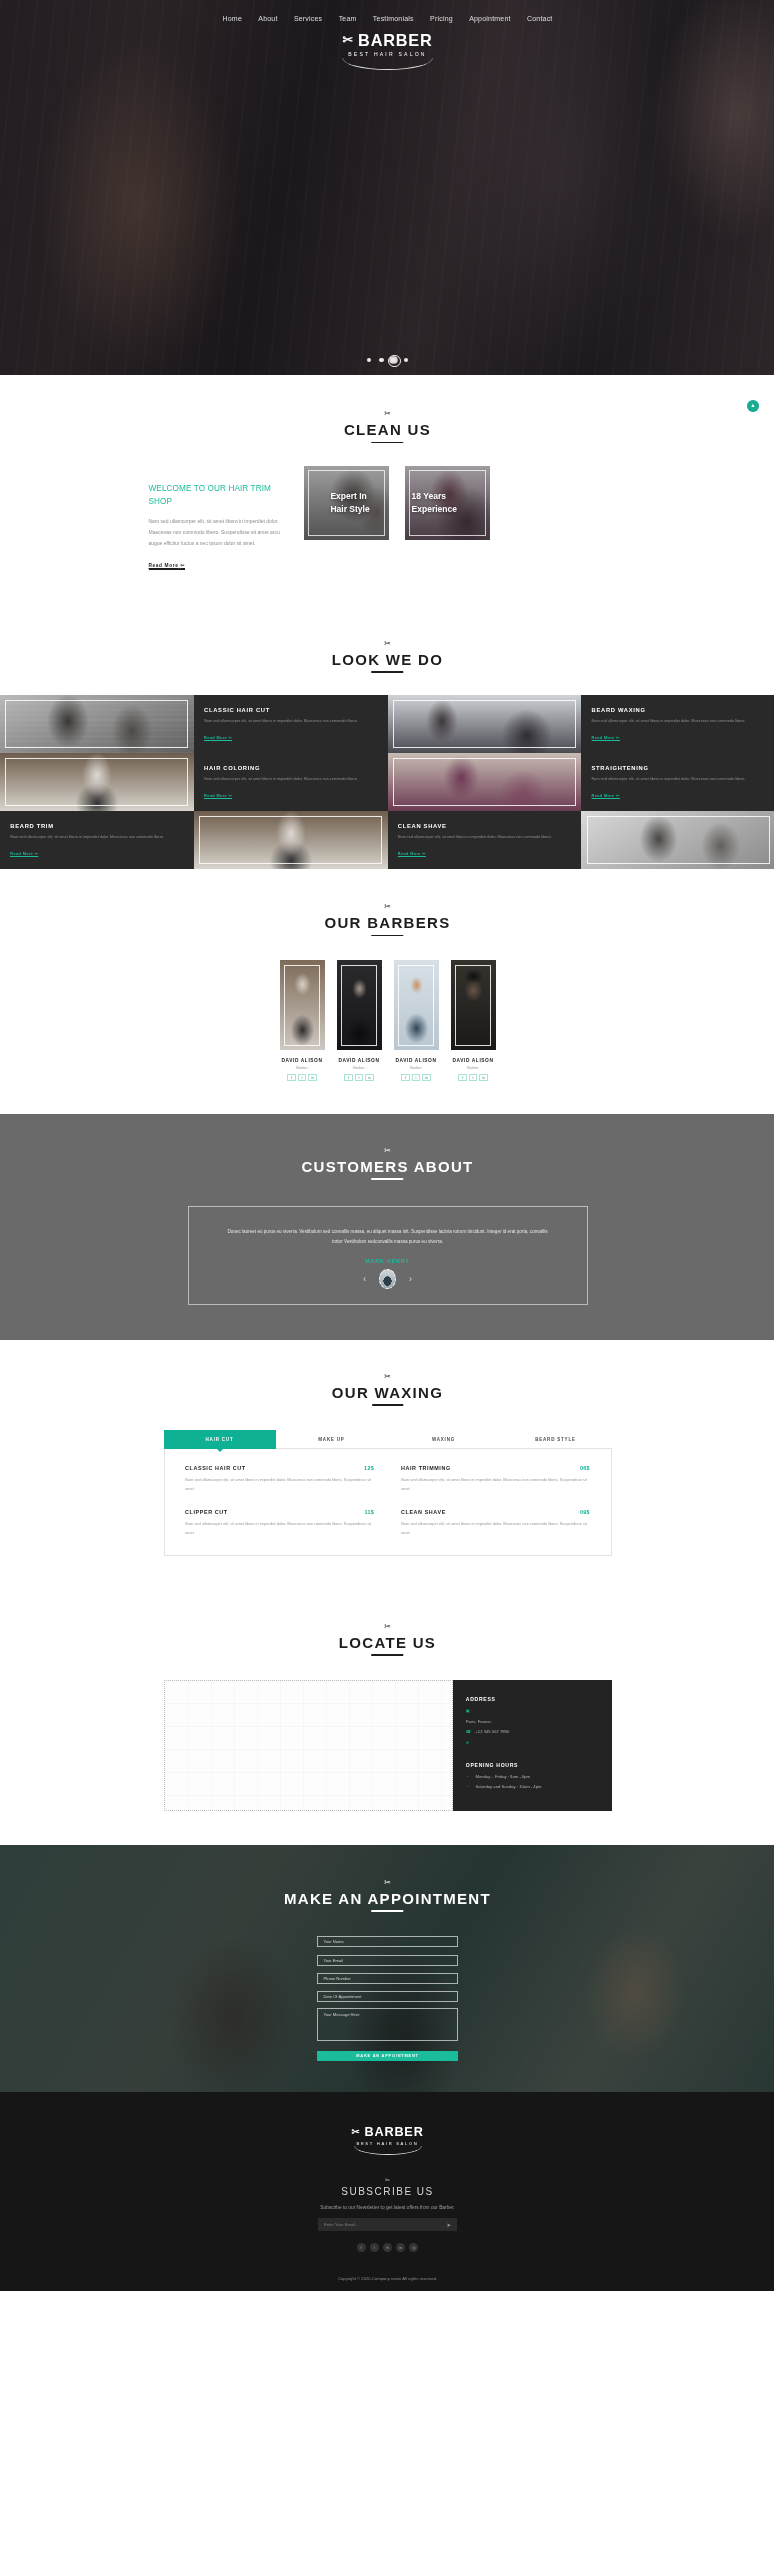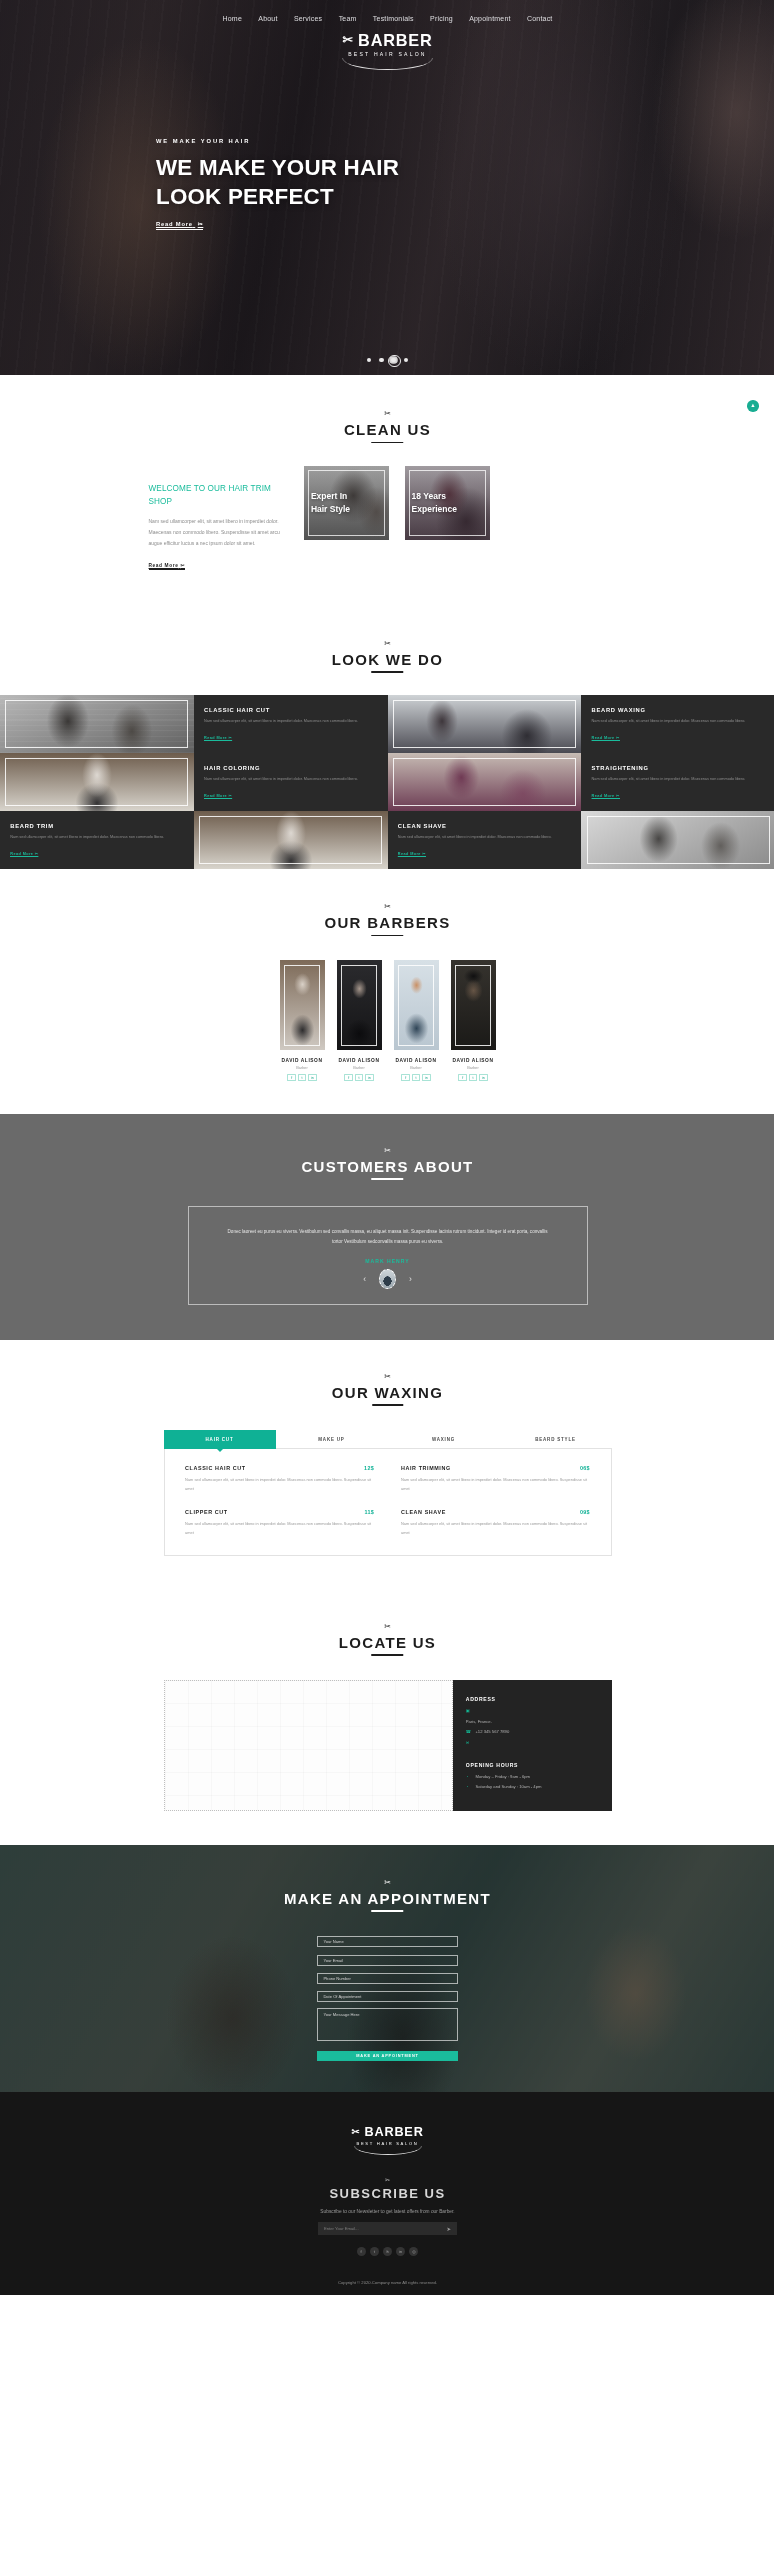--- a/index.html
+++ b/index.html
@@ -123,21 +123,21 @@
     color: #8d8d8d; font-size: 5px; line-height: 2.25; margin-bottom: 8.5px;
   }
   .about-text .btn-dark {
     display: inline-block; color: #1d1d1d; font-size: 4.8px; font-weight: 700;
     letter-spacing: 0.6px; border-bottom: 0.6px solid #1d1d1d; padding-bottom: 1.2px;
   }
   .about-card {
     width: 85px; height: 74px; position: relative; overflow: hidden;
     display: flex; align-items: center; padding: 0 0 0 6.7px;
   }
-  .about-card.c1 { background: linear-gradient(#8e8e8e,#666); }
+  .about-card.c1 { background: linear-gradient(#8e8e8e,#666); justify-content: center; }
   .about-card.c1::before{
     content:"";position:absolute;inset:0;
     background:
       radial-gradient(ellipse 36px 42px at 58% 40%, rgba(40,35,33,.75), transparent 65%),
       radial-gradient(ellipse 27px 36px at 85% 62%, rgba(70,62,58,.7), transparent 70%),
       linear-gradient(180deg, rgba(190,190,190,.35), rgba(60,60,60,.5));
   }
   .about-card.c2 { background: linear-gradient(#9a9499,#5d4c57); }
   .about-card.c2::before{
     content:"";position:absolute;inset:0;
@@ -337,21 +337,21 @@
   }
 
   
   .footer { background: #161616; padding: 24px 0 0; text-align: center; }
   .footer .logo-main { font-size: 12.7px; }
   .footer .scissor-glyph { font-size: 9.7px; }
   .footer .logo-sub { font-size: 4.1px; letter-spacing: 1.7px; }
   .footer .logo-arc { width: 68px; height: 8.5px; }
   .sub-head { margin-top: 22px; }
   .sub-head .sc { display:block; color:#cfcfcf; font-size: 6px; margin-bottom: 3.6px; line-height:1; }
-  .sub-head h3 { color: #d8d8d8; font-size: 13px; letter-spacing: 1.5px; font-weight: 700; }
+  .sub-head h3 { color: #d8d8d8; font-size: 10px; letter-spacing: 1.5px; font-weight: 400; }
   .sub-desc { color: #9d9d9d; font-size: 4.8px; margin-top: 7.3px; }
   .sub-form {
     width: 139px; height: 13.3px; margin: 8.5px auto 0; background: #2b2b2b;
     display: flex; align-items: center; padding: 0 6px;
   }
   .sub-form input {
     flex: 1; background: transparent; border: none; outline: none;
     color: #c8c8c8; font-size: 4.2px; font-family: "Liberation Sans", sans-serif;
   }
   .sub-form input::placeholder { color: #7e7e7e; }
@@ -385,31 +385,20 @@
 
     <div class="logo-block">
       <div class="logo-main">
         <span class="scissor-glyph">✂</span>
         <span>BARBER</span>
       </div>
       <div class="logo-sub">BEST HAIR SALON</div>
       <div class="logo-arc"></div>
     </div>
 
-    <div class="hero-copy">
-      <div class="hero-kicker">WE MAKE YOUR HAIR</div>
-      <div class="hero-title">
-        <div>WE MAKE YOUR HAIR</div>
-        <div>LOOK PERFECT</div>
-      </div>
-      <a class="btn-readmore" href="#">
-        <span>Read More</span>
-        <span class="sc">✂</span>
-      </a>
-    </div>
 
     <div class="hero-dots">
       <span class="dot"></span>
       <span class="dot"></span>
       <span class="dot active"></span>
       <span class="dot"></span>
     </div>
   </section>
 
   <section class="about">

